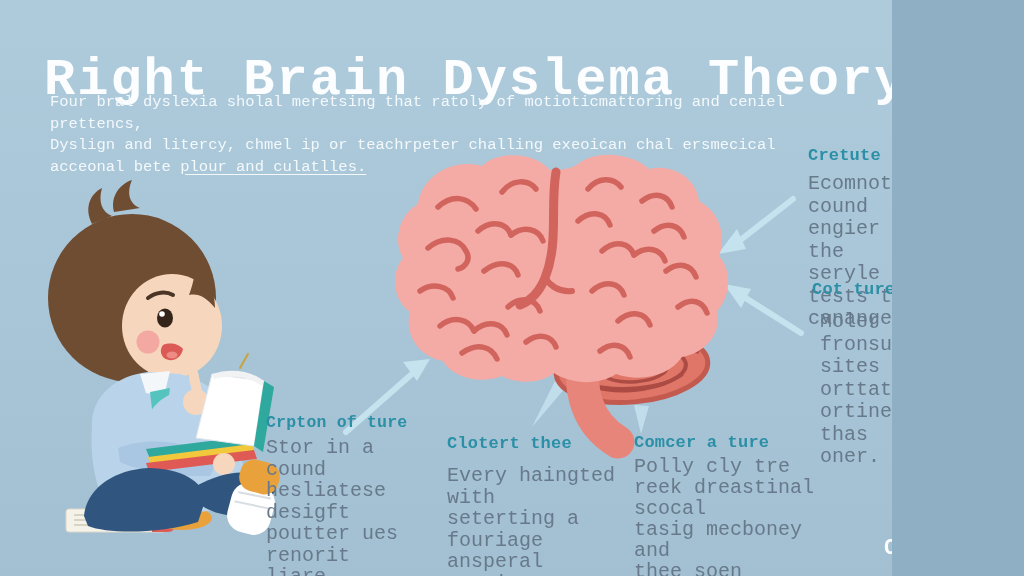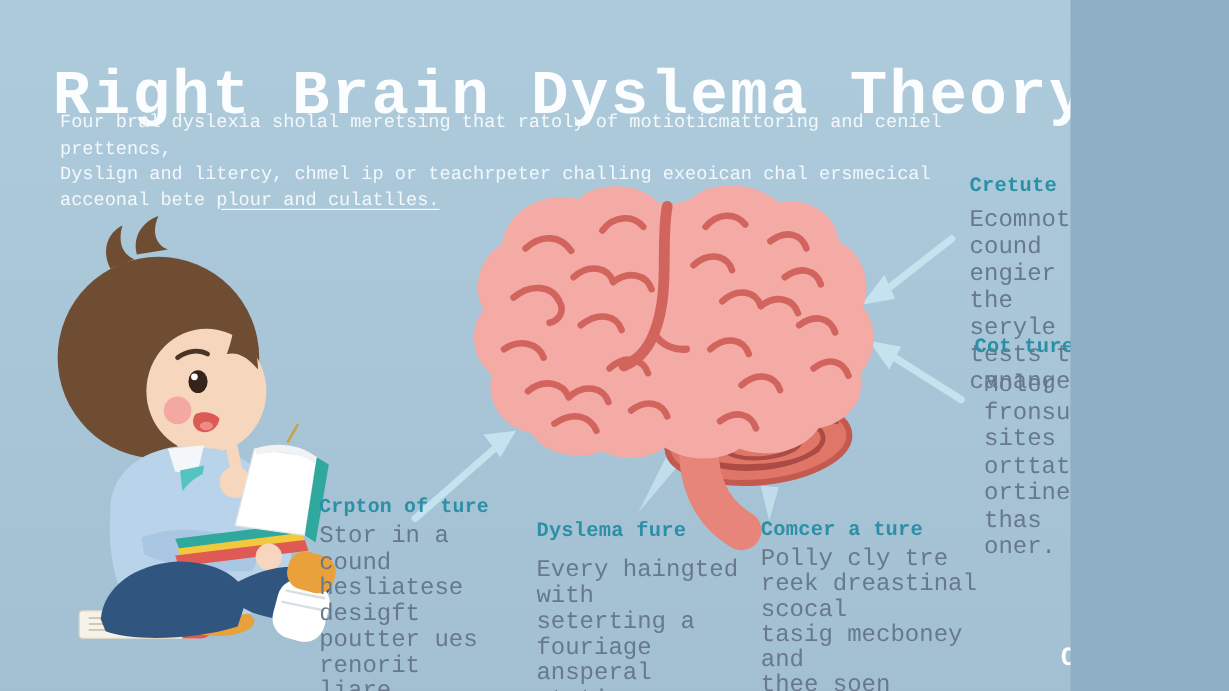--- a/index.html
+++ b/index.html
@@ -207,21 +207,21 @@
 
   <div class="callout" id="callout-crpton">
     <h3>Crpton of ture</h3>
     <p>Stor in a cound
 hesliatese desigft
 poutter ues renorit
 liare.</p>
   </div>
 
   <div class="callout" id="callout-clotert">
-    <h3>Dyslema fure</h3>
+    <h3>Clotert thee</h3>
     <p>Every haingted with
 seterting a fouriage
 ansperal station</p>
   </div>
 
   <div class="callout" id="callout-comcer">
     <h3>Comcer a ture</h3>
     <p>Polly cly tre
 reek dreastinal scocal
 tasig mecboney and

